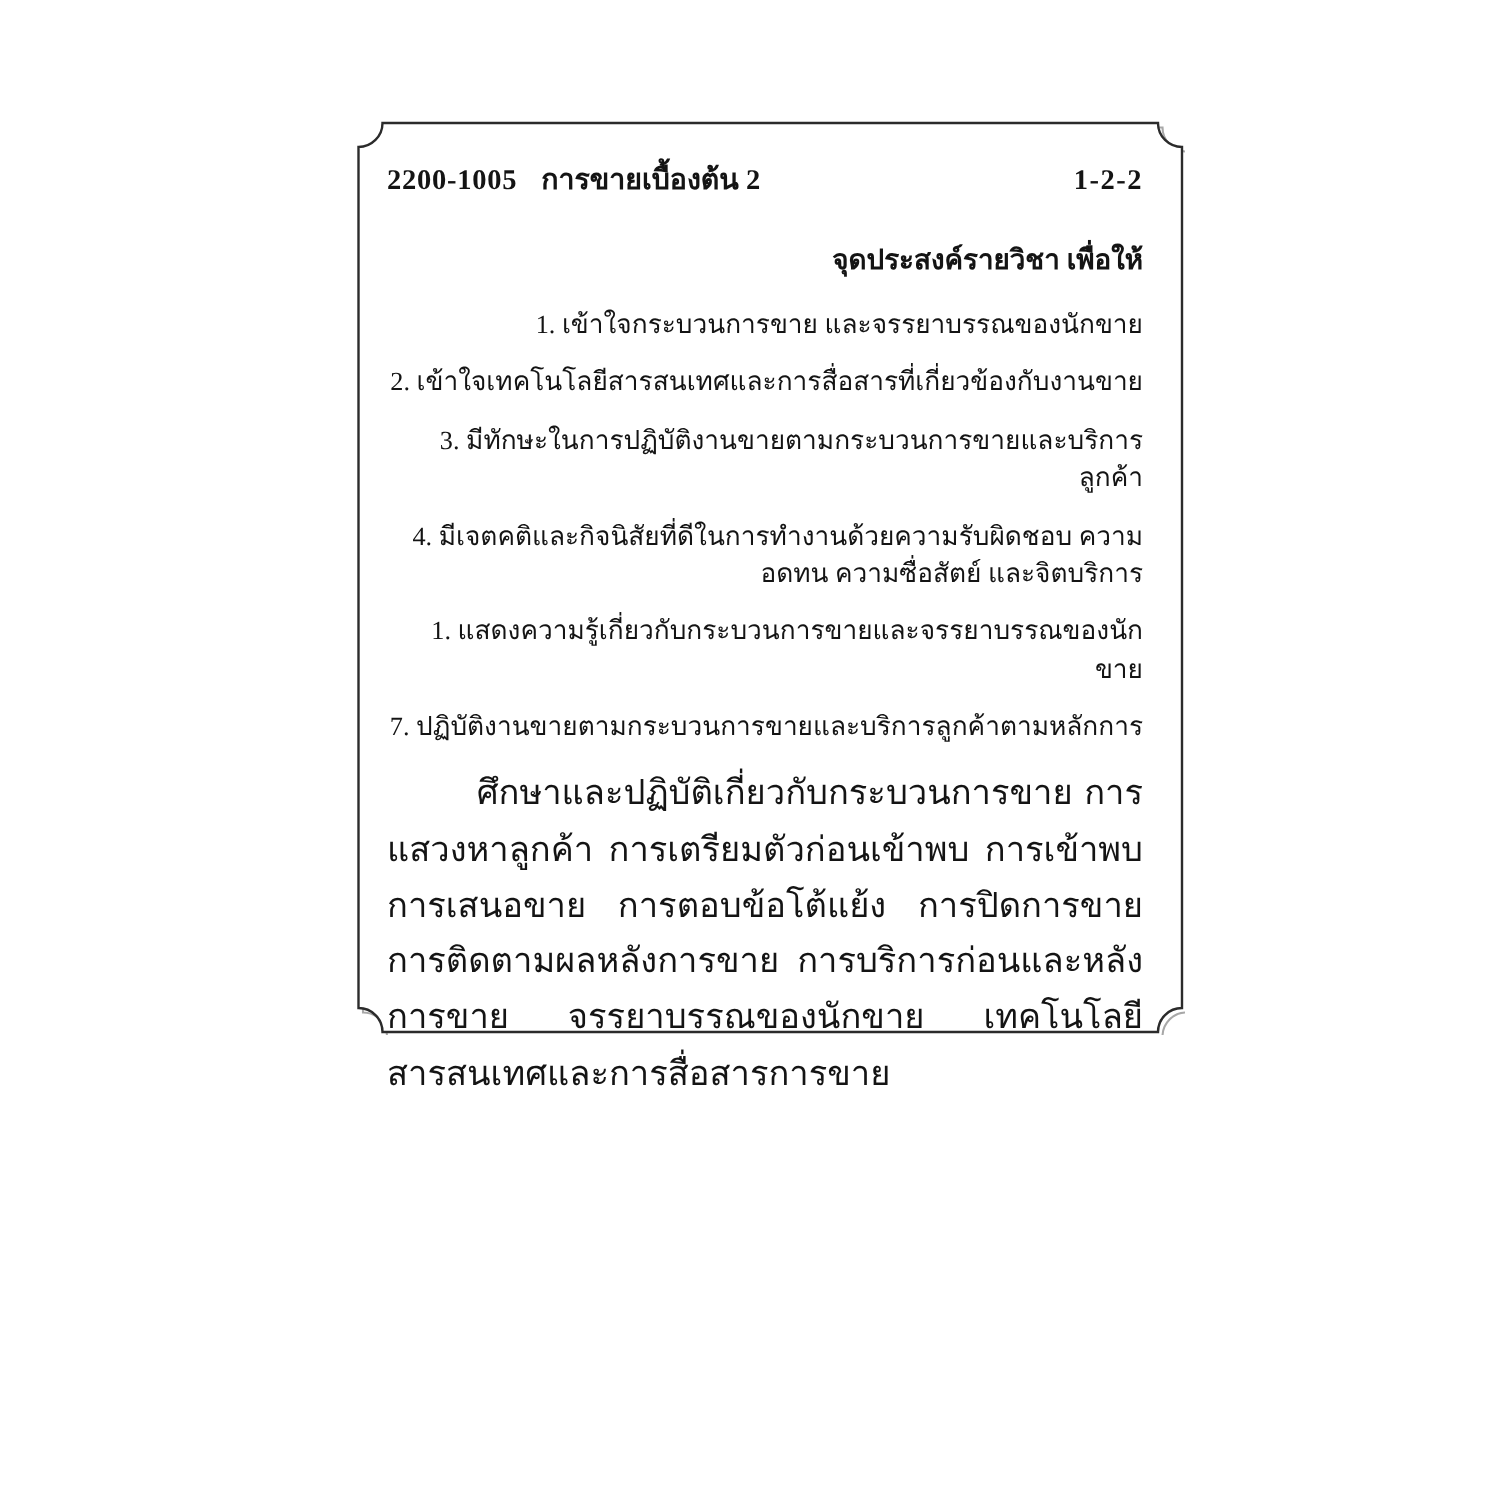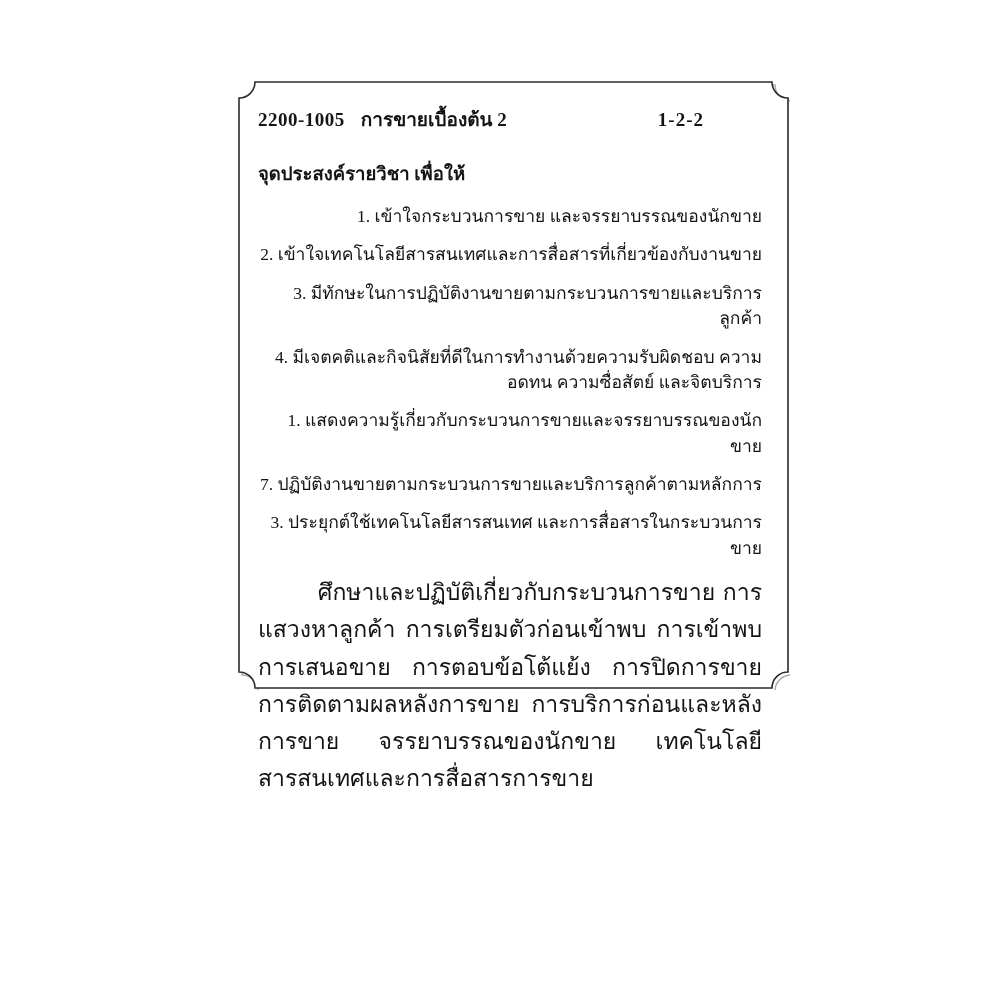--- a/index.html
+++ b/index.html
@@ -35,30 +35,29 @@
     align-items: baseline;
     font-weight: bold;
     font-size: 19px;
     margin-bottom: 28px;
   }
   .title-left { white-space: nowrap; }
   .course-code { letter-spacing: 0.5px; }
   .course-title { margin-left: 16px; }
   .course-credit {
     margin-left: auto;
-    margin-right: 58px;
     letter-spacing: 1px;
   }
   h2.section-heading {
     font-size: 18.5px;
     font-weight: bold;
     margin: 26px 0 18px 0;
     line-height: 1.3;
   }
-  h2.section-heading:first-of-type { margin-top: 0; }
+  h2.section-heading:first-of-type { margin-top: 0; text-align: right; }
   .list { font-size: 17.5px; text-align: right; }
   .list-item {
     padding-left: 19px;
     text-indent: -19px;
     line-height: 1.45;
     margin-bottom: 13px;
   }
   .desc-body {
     font-size: 23px;
     line-height: 1.62;
@@ -90,20 +89,19 @@
       <div class="list">
         <div class="list-item">1. เข้าใจกระบวนการขาย และจรรยาบรรณของนักขาย</div>
         <div class="list-item">2. เข้าใจเทคโนโลยีสารสนเทศและการสื่อสารที่เกี่ยวข้องกับงานขาย</div>
         <div class="list-item">3. มีทักษะในการปฏิบัติงานขายตามกระบวนการขายและบริการลูกค้า</div>
         <div class="list-item">4. มีเจตคติและกิจนิสัยที่ดีในการทำงานด้วยความรับผิดชอบ ความอดทน ความซื่อสัตย์ และจิตบริการ</div>
       </div>
 
       <div class="list">
         <div class="list-item">1. แสดงความรู้เกี่ยวกับกระบวนการขายและจรรยาบรรณของนักขาย</div>
         <div class="list-item">7. ปฏิบัติงานขายตามกระบวนการขายและบริการลูกค้าตามหลักการ</div>
-        <div class="list-item">3. ประยุกต์ใช้เทคโนโลยีสารสนเทศ และการสื่อสารในกระบวนการขาย</div>
       </div>
 
       <p class="desc-body">ศึกษาและปฏิบัติเกี่ยวกับกระบวนการขาย การแสวงหาลูกค้า การเตรียมตัวก่อนเข้าพบ การเข้าพบ การเสนอขาย การตอบข้อโต้แย้ง การปิดการขาย การติดตามผลหลังการขาย การบริการก่อนและหลังการขาย จรรยาบรรณของนักขาย เทคโนโลยีสารสนเทศและการสื่อสารการขาย</p>
 
     </div>
   </div>
 </div>
 
 </body></html>

